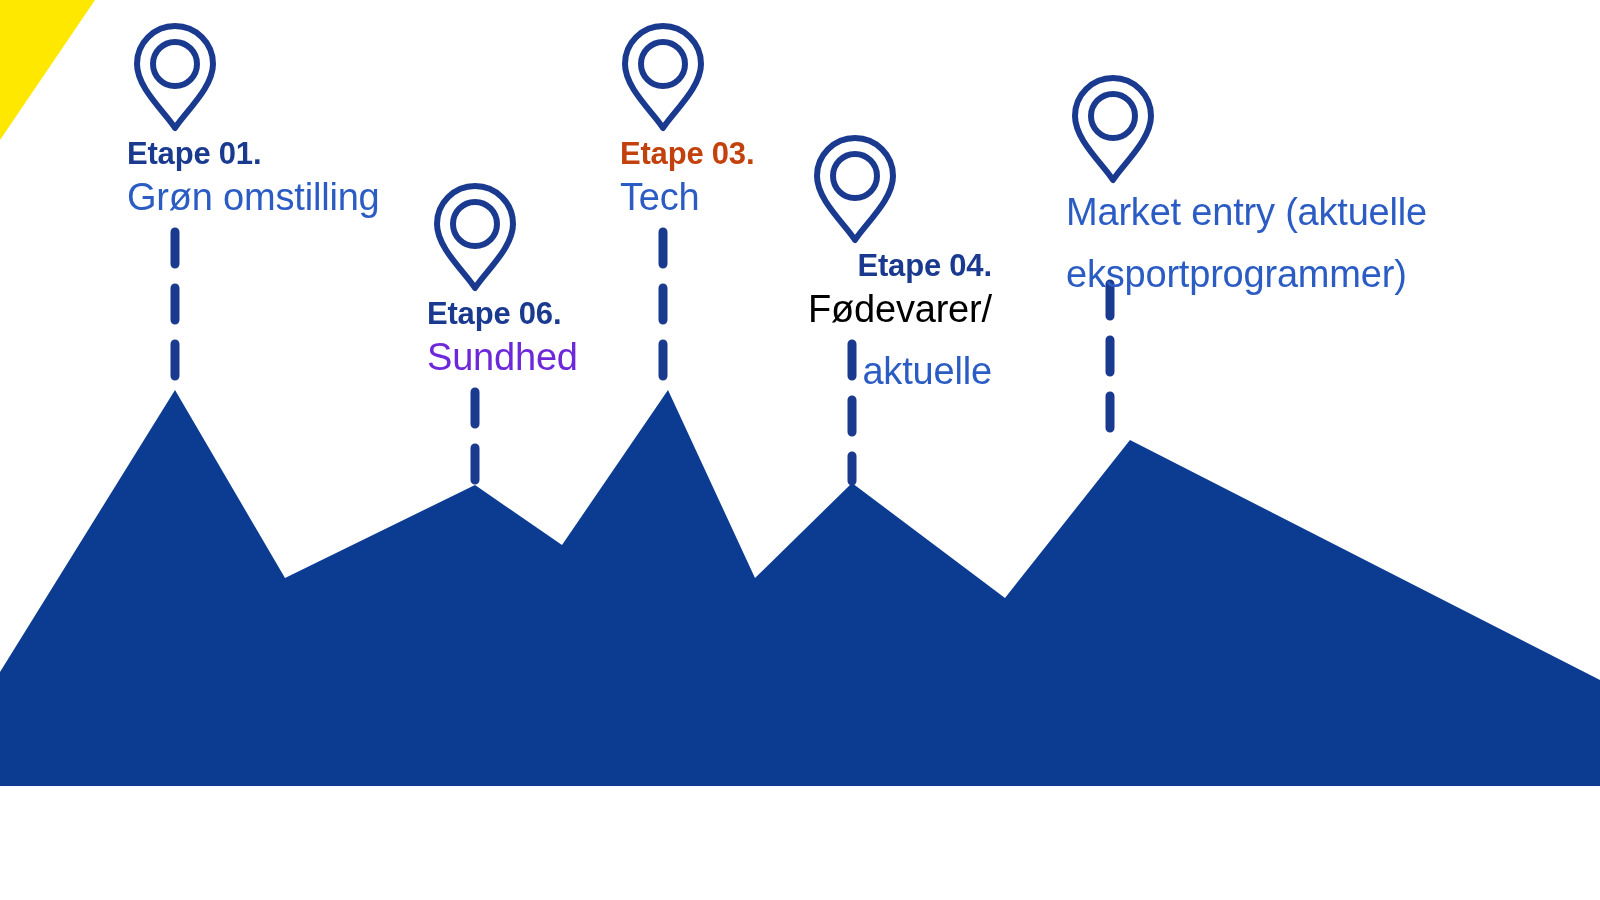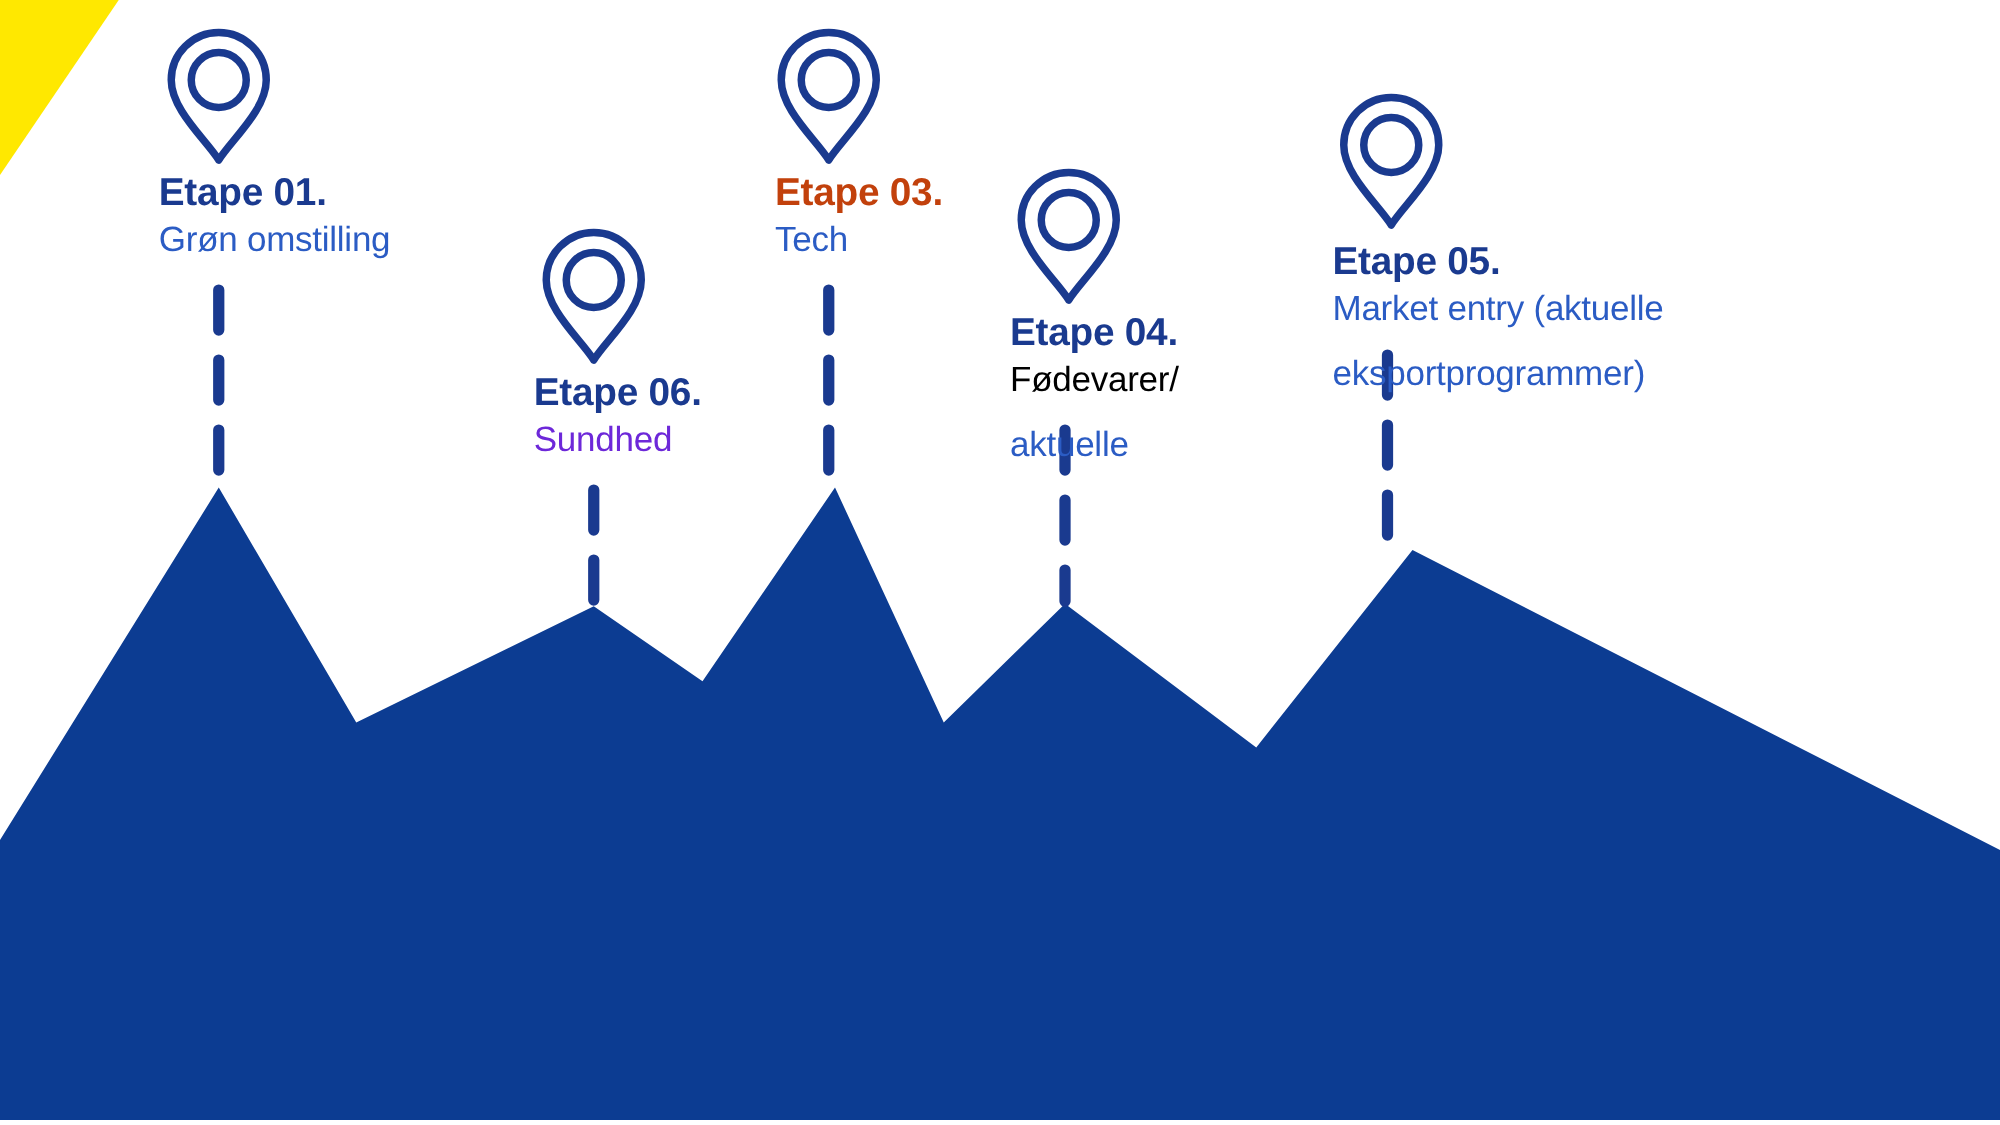--- a/index.html
+++ b/index.html
@@ -7,21 +7,21 @@
     margin: 0;
     padding: 0;
     background: #ffffff;
   }
   body {
     font-family: "Liberation Sans", sans-serif;
   }
   #stage {
     position: relative;
     width: 1600px;
-    height: 896px;
+    height: 786px;
     background: #ffffff;
     overflow: hidden;
     text-decoration: underline;
   }
   #art {
     position: absolute;
     left: 0;
     top: 0;
     width: 1600px;
     height: 900px;
@@ -36,33 +36,33 @@
     display: block;
     font-weight: bold;
     font-size: 31px;
     letter-spacing: -0.2px;
     color: #1A3A8F;
     margin: 0 0 9px 0;
   }
   .label .sub {
     display: block;
     font-weight: normal;
-    font-size: 28px;
+    font-size: 38px;
     letter-spacing: -0.2px;
     color: #2B5CC4;
     margin: 0;
   }
   .label .sub + .sub {
     margin-top: 24px;
   }
   
   #label-1 { left: 127px; top: 138px; }
   #label-2 { left: 427px; top: 298px; }
   #label-3 { left: 620px; top: 138px; }
-  #label-4 { left: 808px; top: 250px; }
+  #label-4 { left: 808px; top: 250px; text-align: right; }
   #label-5 { left: 1066px; top: 193px; }
 </style>
 </head>
 <body>
 
 <div id="stage" style="background: rgb(255, 255, 255);">
 
   <svg id="art" viewBox="0 0 1600 900" xmlns="http://www.w3.org/2000/svg">
 
     <polygon id="wedge" fill="#FFE800" points="0,0 95,0 0,140"></polygon>
@@ -121,18 +121,17 @@
     <span class="sub" style="color: rgb(43, 92, 196);">Tech</span>
   </div>
 
   <div class="label" id="label-4">
     <span class="title" style="color: rgb(26, 58, 143);">Etape 04.</span>
     <span class="sub" style="color: #000000;">Fødevarer/</span>
     <span class="sub" style="color: rgb(43, 92, 196);">aktuelle</span>
   </div>
 
   <div class="label" id="label-5">
-    <span class="title" style="color: rgb(26, 58, 143);">Etape 05.</span>
     <span class="sub" style="color: rgb(43, 92, 196);">Market entry (aktuelle</span>
     <span class="sub" style="color: rgb(43, 92, 196);">eksportprogrammer)</span>
   </div>
 
 </div>
 
 </body></html>

